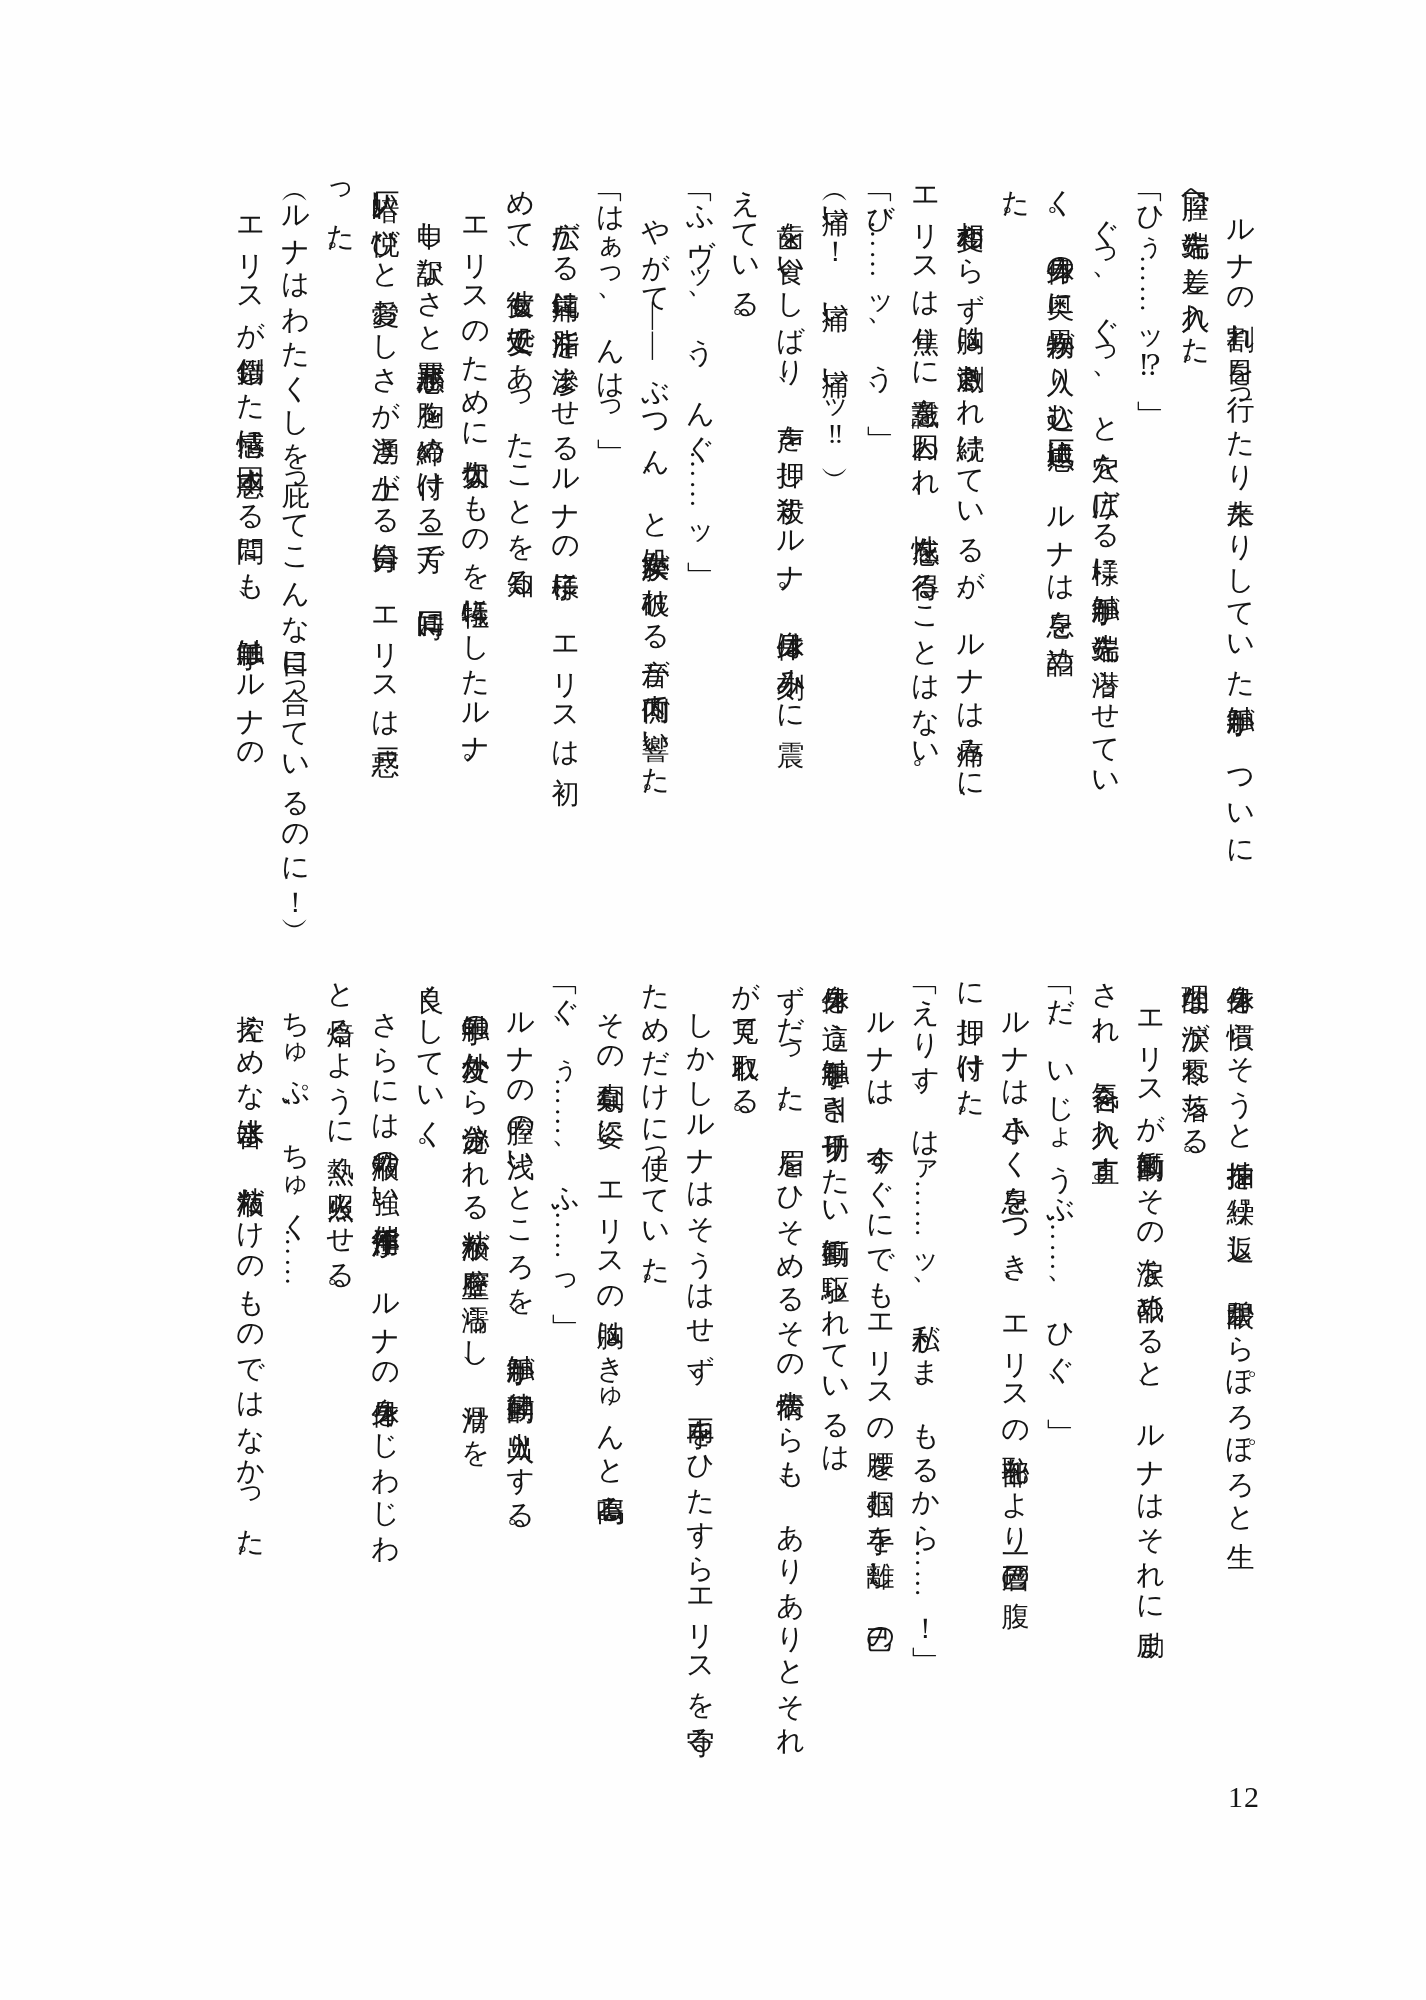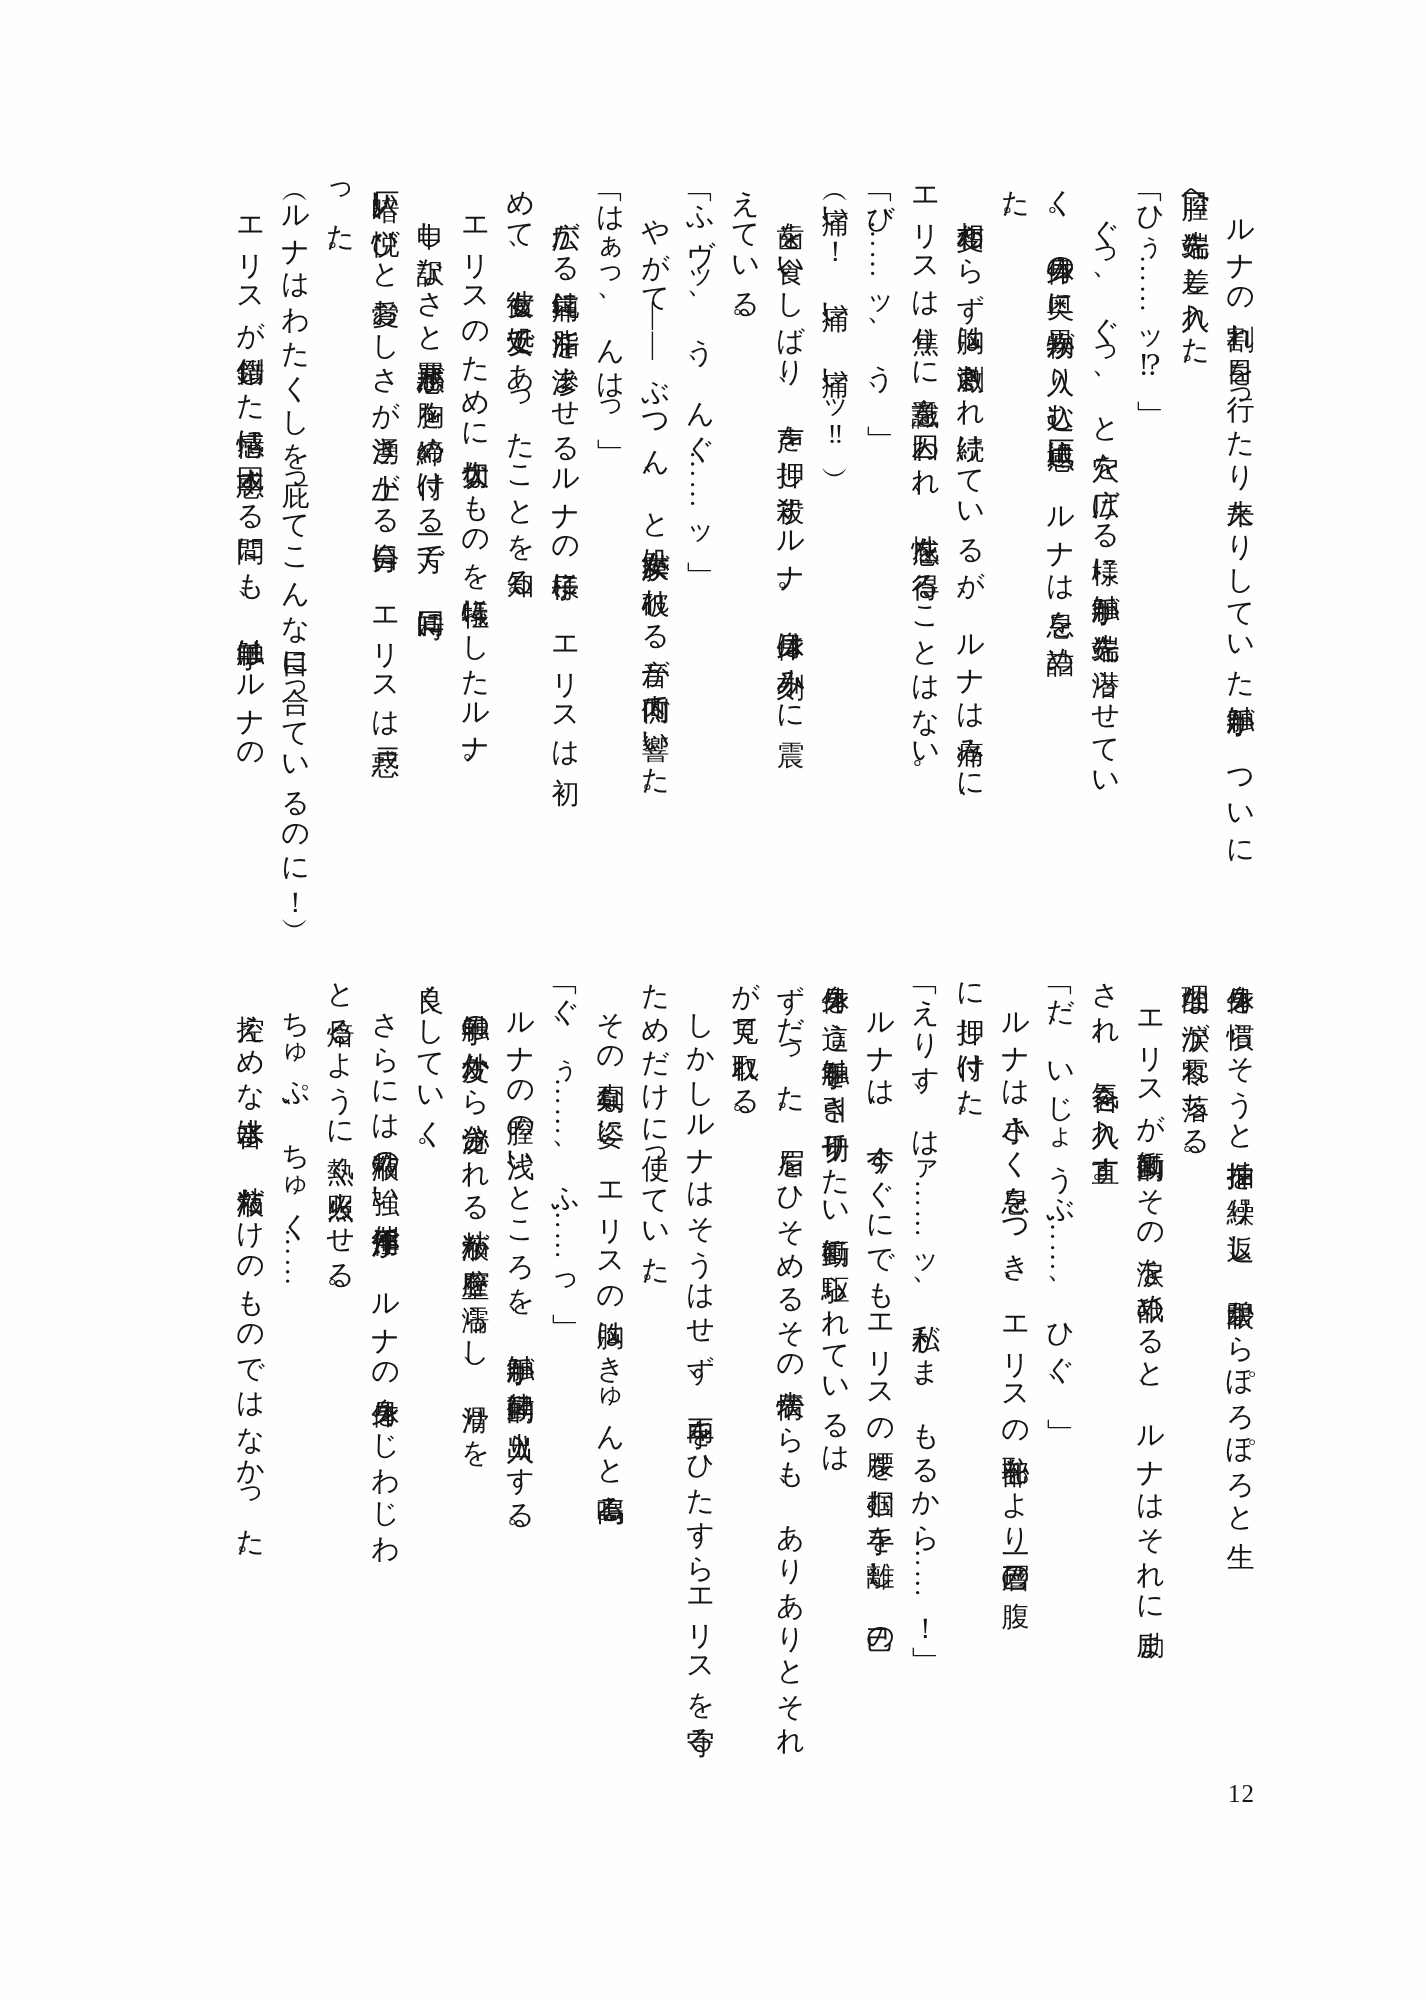--- a/index.html
+++ b/index.html
@@ -21,21 +21,21 @@
     line-height:45px;
     white-space:nowrap;
   }
   .vblock p { margin:0; padding:0; }
   .vblock p.h { padding-top:14px; } 
   #top-block    { top:170px; right:163px; }
   #bottom-block { top:963px; right:163px; }
   .folio {
     position:absolute;
     top:1780px; left:1228px;
-    font-size:25px;
+    font-size:30px;
     letter-spacing:1px;
   }
 </style>
 </head>
 <body>
 
 <div class="sheet">
 
   <div id="top-block" class="vblock">
     <p>　ルナの割れ目を行ったり来たりしていた触手が、ついに</p>

